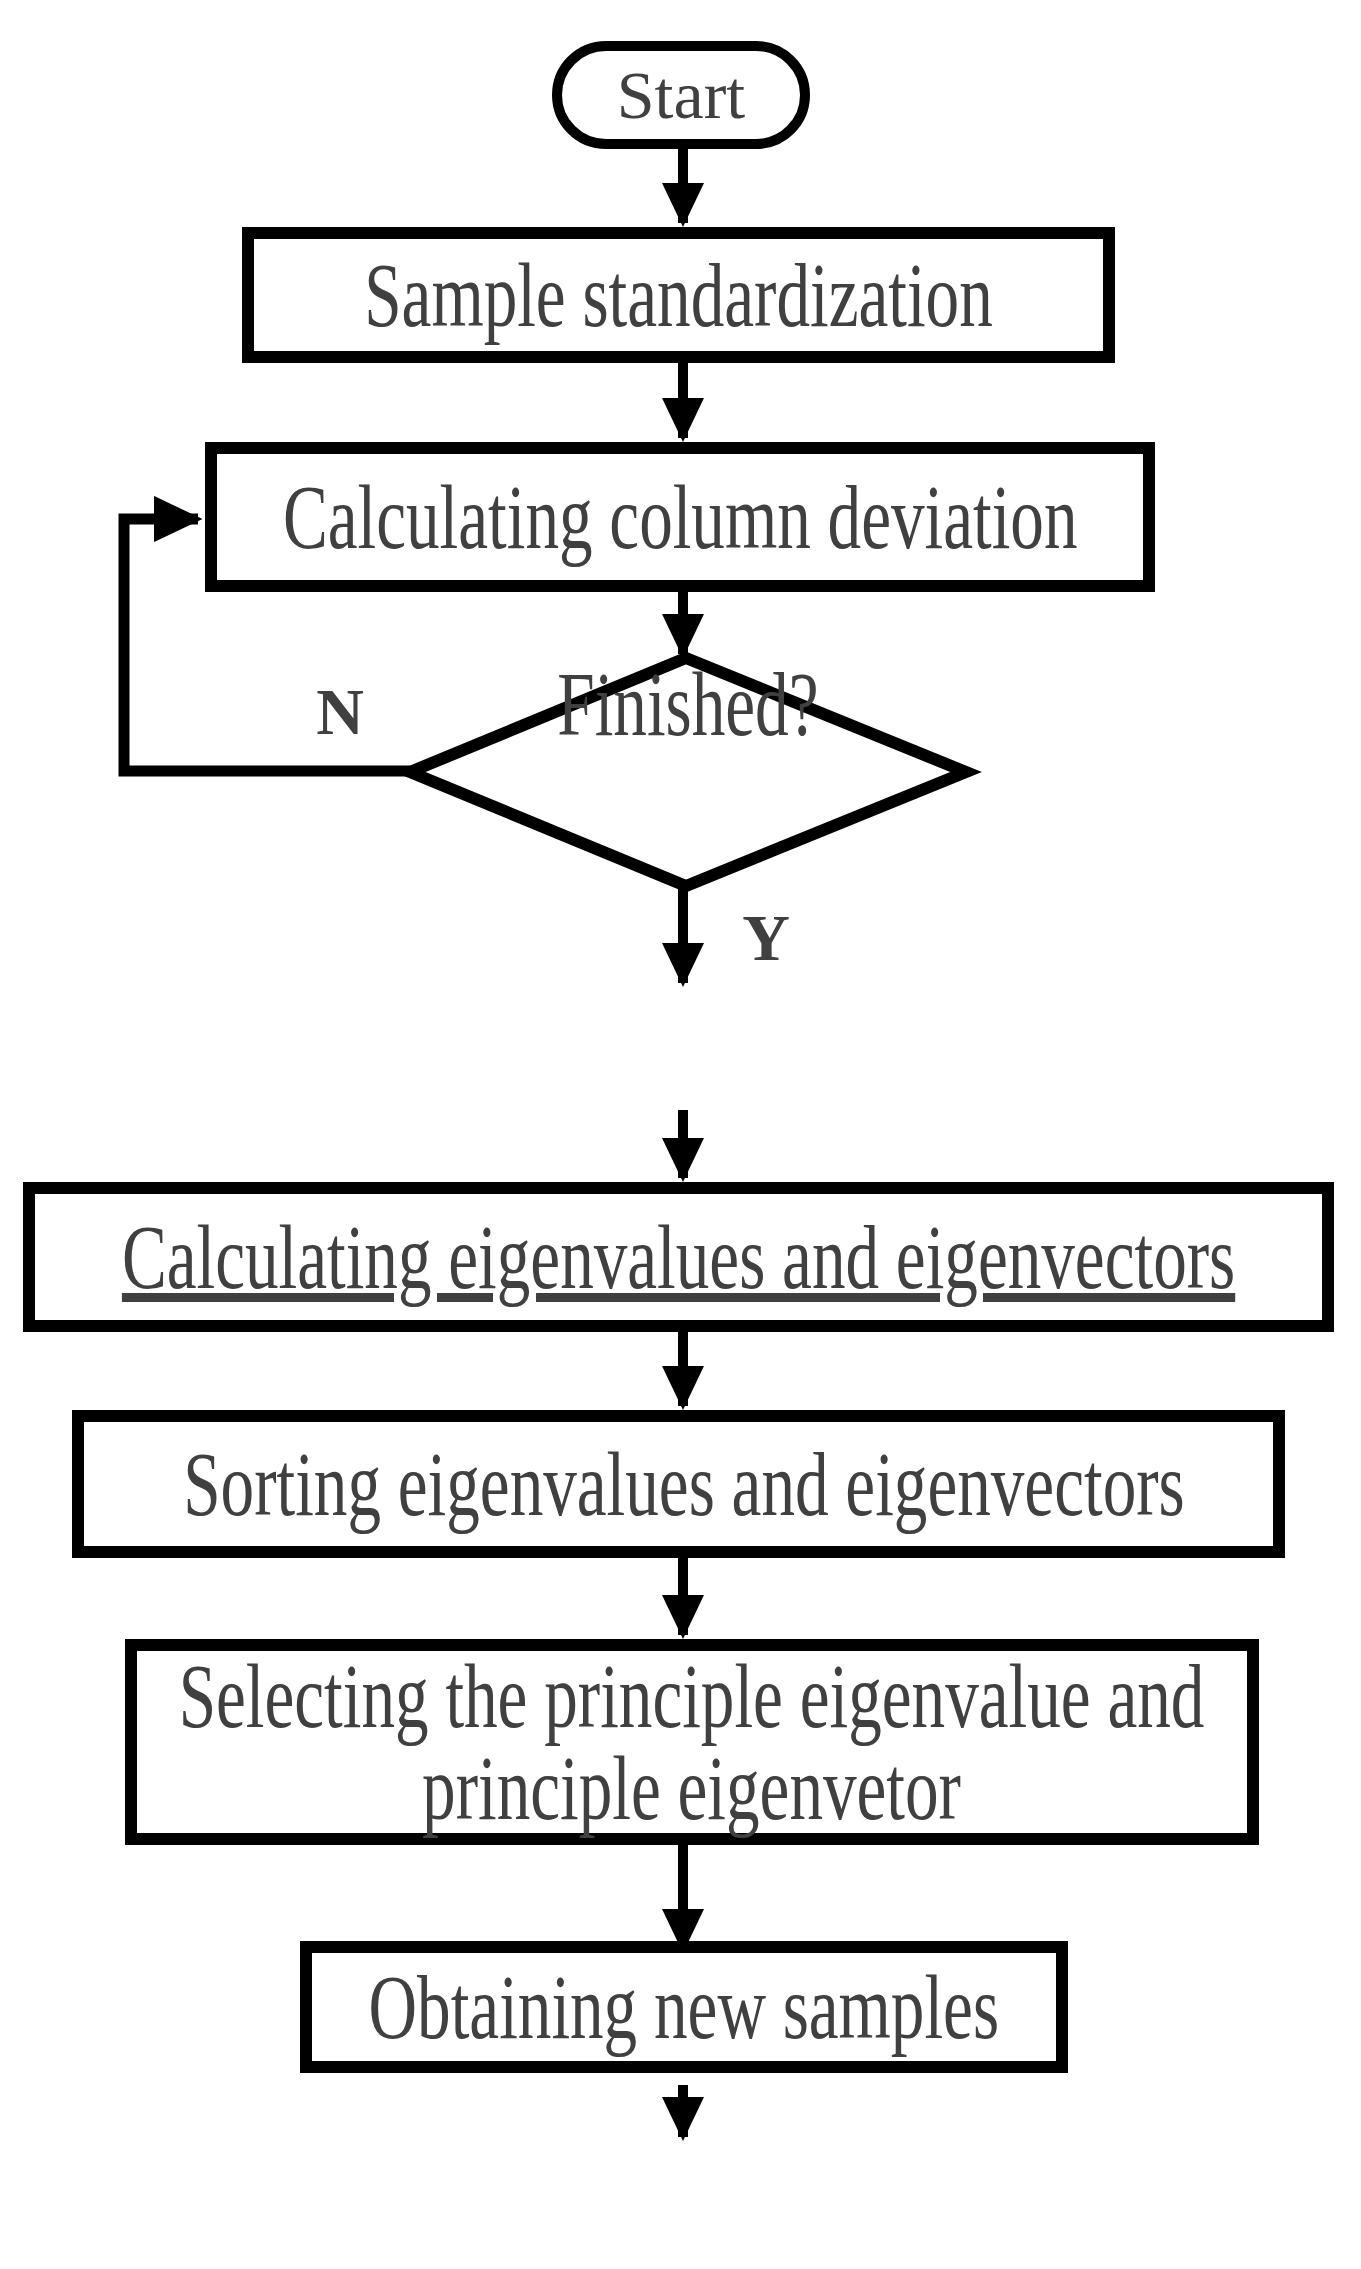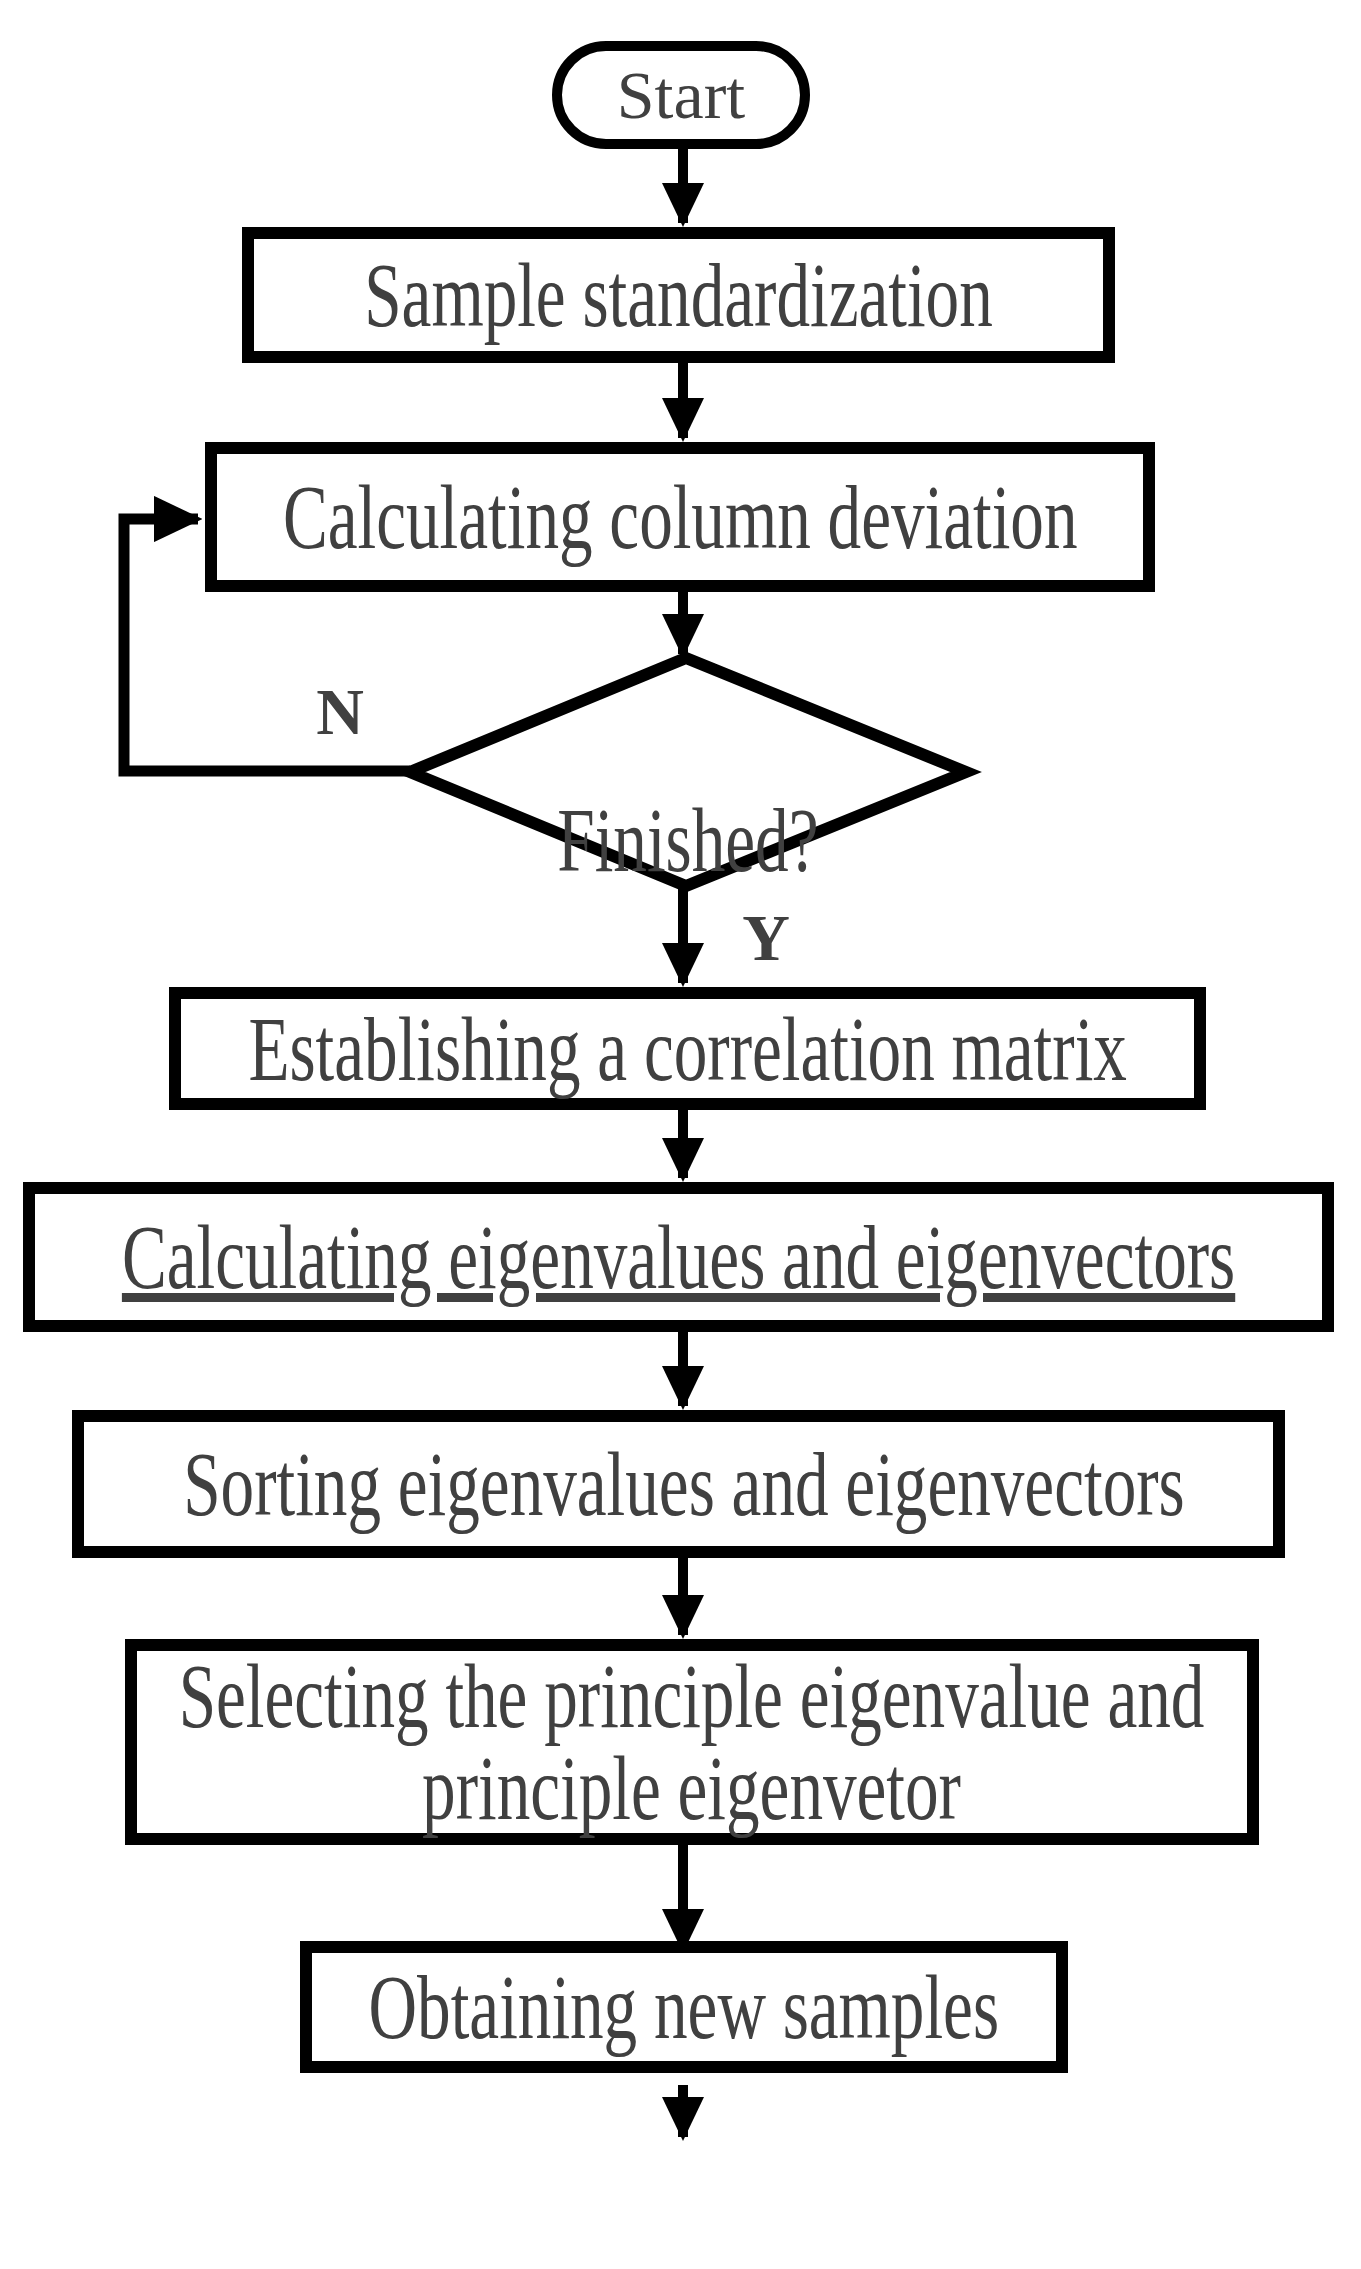--- a/index.html
+++ b/index.html
@@ -65,21 +65,21 @@
   }
   .terminator-label {
     display: inline-block;
     font-size: 68px;
     line-height: 1.0;
     white-space: nowrap;
   }
   .decision-label-box {
     position: absolute;
     display: flex;
-    align-items: flex-end;
+    align-items: flex-start;
     justify-content: center;
     pointer-events: none;
     font-family: Liberation Serif, serif;
   }
   .branch-label {
     position: absolute;
     display: flex;
     align-items: center;
     justify-content: center;
     font-size: 66px;
@@ -130,23 +130,20 @@
   </div>
 
   <div class="branch-label" style="left:270px; top:662px; width:140px; height:100px;">
     <span>N</span>
   </div>
 
   <div class="branch-label" style="left:696px; top:888px; width:140px; height:100px;">
     <span>Y</span>
   </div>
 
-  <div class="node" style="left:169px; top:987px; width:1037px; height:123px;">
-    <span class="label">Establishing a correlation matrix</span>
-  </div>
 
   <div class="node" style="left:23px; top:1182px; width:1311px; height:150px;text-decoration:underline;">
     <span class="label">Calculating eigenvalues and eigenvectors</span>
   </div>
 
   <div class="node" style="left:72px; top:1410px; width:1213px; height:148px;padding-left:10px;">
     <span class="label">Sorting eigenvalues and eigenvectors</span>
   </div>
 
   <div class="node" style="left:125px; top:1639px; width:1134px; height:206px;">

